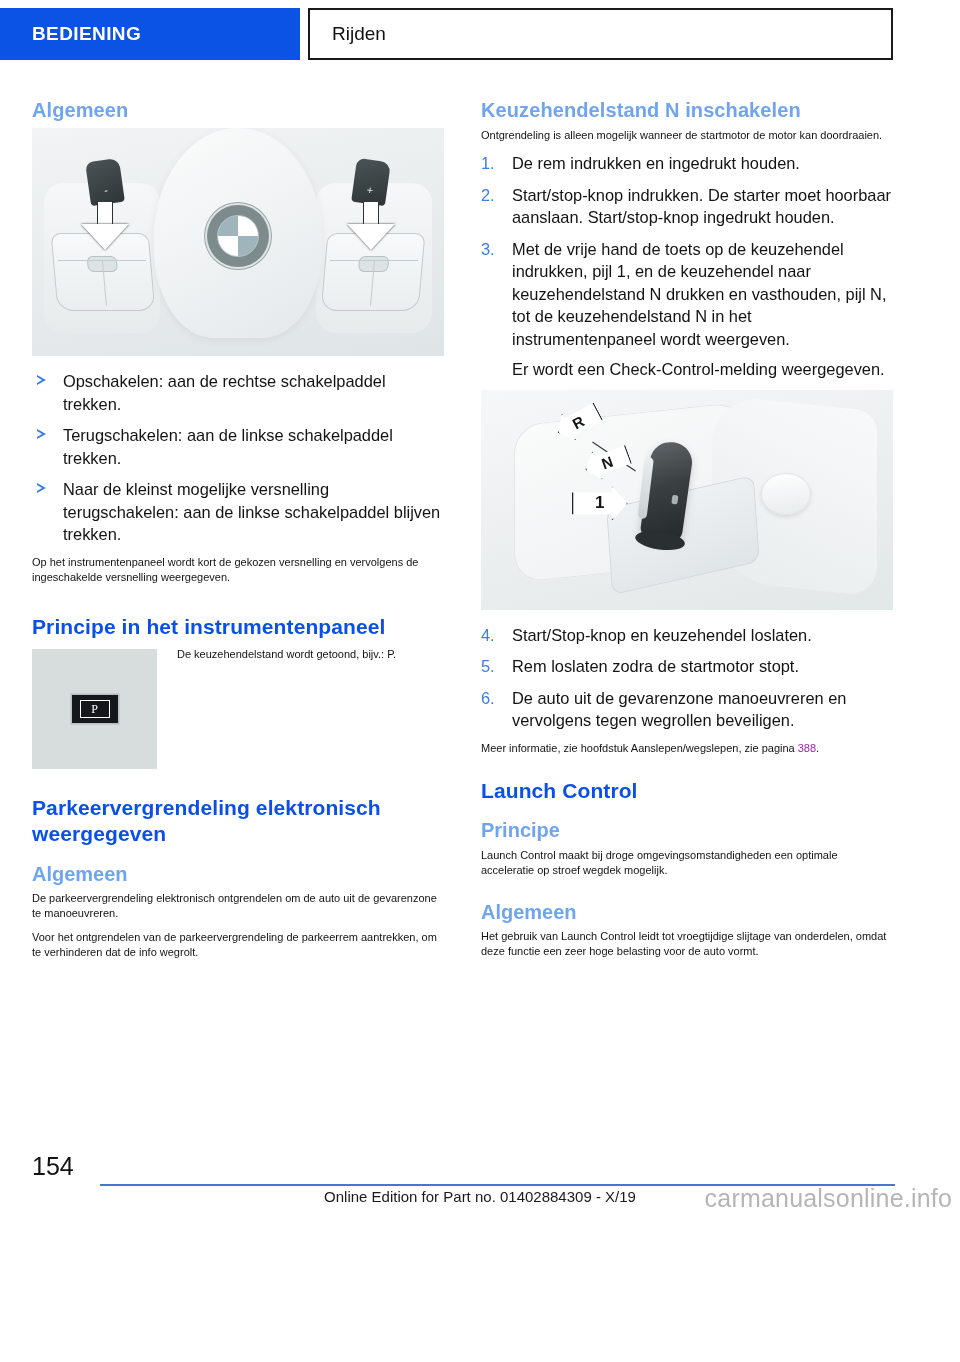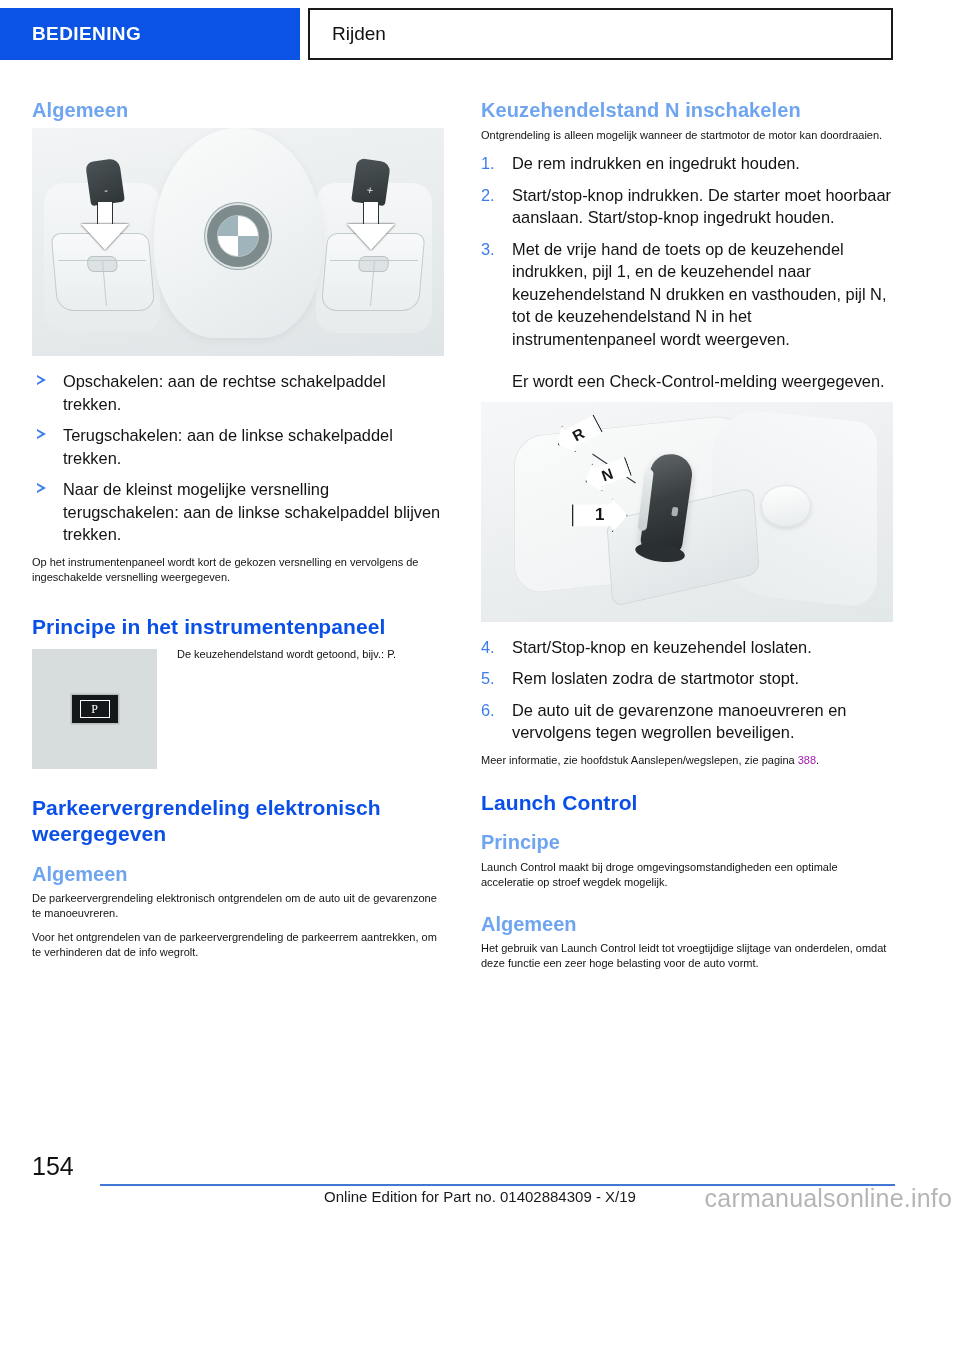--- a/index.html
+++ b/index.html
@@ -81,21 +81,21 @@
   ol.steps { list-style: none; margin: 0 0 8px 0; padding: 0; counter-reset: s; }
   ol.steps li {
     position: relative; padding-left: 31px;
     font-size: 16.4px; line-height: 1.37; color: #131313;
     margin-bottom: 9px;
   }
   ol.steps li .num {
     position: absolute; left: 0; top: 0;
     color: #3b7dea; font-size: 16.4px;
   }
-  .sub-para { margin-top: 20px; }
+  .sub-para { margin-top: 8px; }
 
   .pagelink { color: #a21caf; text-align: right; }
 
   
   .fig { position: relative; overflow: hidden; }
 
   
   .fig-wheel {
     width: 412px; height: 228px;
     background: linear-gradient(170deg,#f2f4f5 0%,#e9edee 45%,#dfe4e6 100%);

